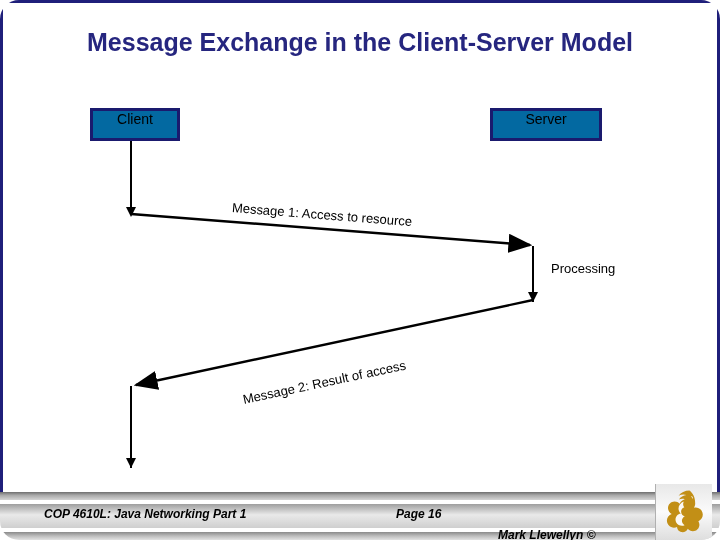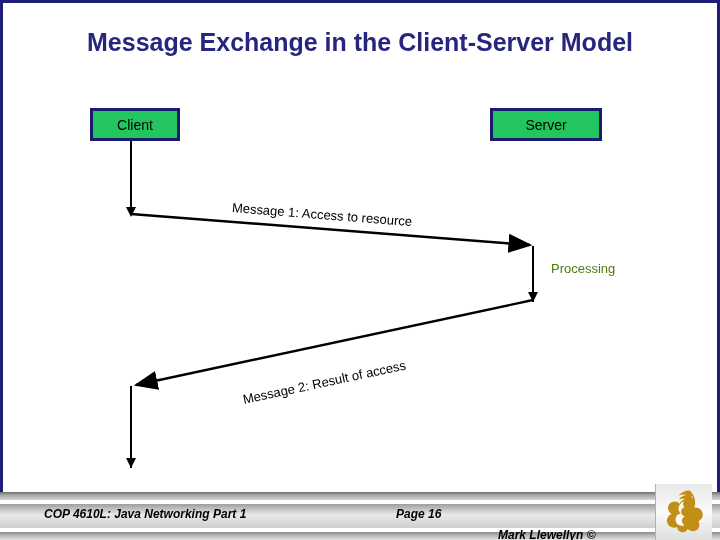--- a/index.html
+++ b/index.html
@@ -7,20 +7,21 @@
     padding: 0;
     background: #ffffff;
   }
   #slide {
     position: relative;
     width: 720px;
     height: 540px;
     overflow: hidden;
     background: #ffffff;
     font-family: "Liberation Sans", sans-serif;
+    border-radius: 19px;
   }
   
   .frame-top {
     position: absolute;
     left: 0; top: 0;
     width: 720px; height: 3px;
     background: #1f1f7a;
   }
   .frame-left {
     position: absolute;
@@ -45,26 +46,26 @@
     font-weight: bold;
     color: #26267f;
     letter-spacing: 0px;
     white-space: nowrap;
   }
 
   
   .node-box {
     position: absolute;
     box-sizing: border-box;
-    background: #22c55e;
+    background: #0369a1;
     border: 3px solid #1a1a6e;
     color: #000000;
     font-size: 14px;
     display: flex;
-    align-items: center;
+    align-items: flex-start;
     justify-content: center;
   }
   #client-box { left: 90px;  top: 108px; width: 90px; height: 33px; }
   #server-box { left: 490px; top: 108px; width: 112px; height: 33px; }
 
   
   .vline {
     position: absolute;
     width: 2px;
     background: #000000;
@@ -108,21 +109,21 @@
   }
   #msg2-label {
     left: 243px; top: 392px;
     transform: rotate(-12deg);
   }
 
   #processing-label {
     position: absolute;
     left: 551px; top: 261px;
     font-size: 13px;
-    color: #4d7c0f;
+    color: #000000;
     white-space: nowrap;
   }
 
   
   #footer {
     position: absolute;
     left: 0; top: 492px;
     width: 720px; height: 32px;
   }
   .band {

